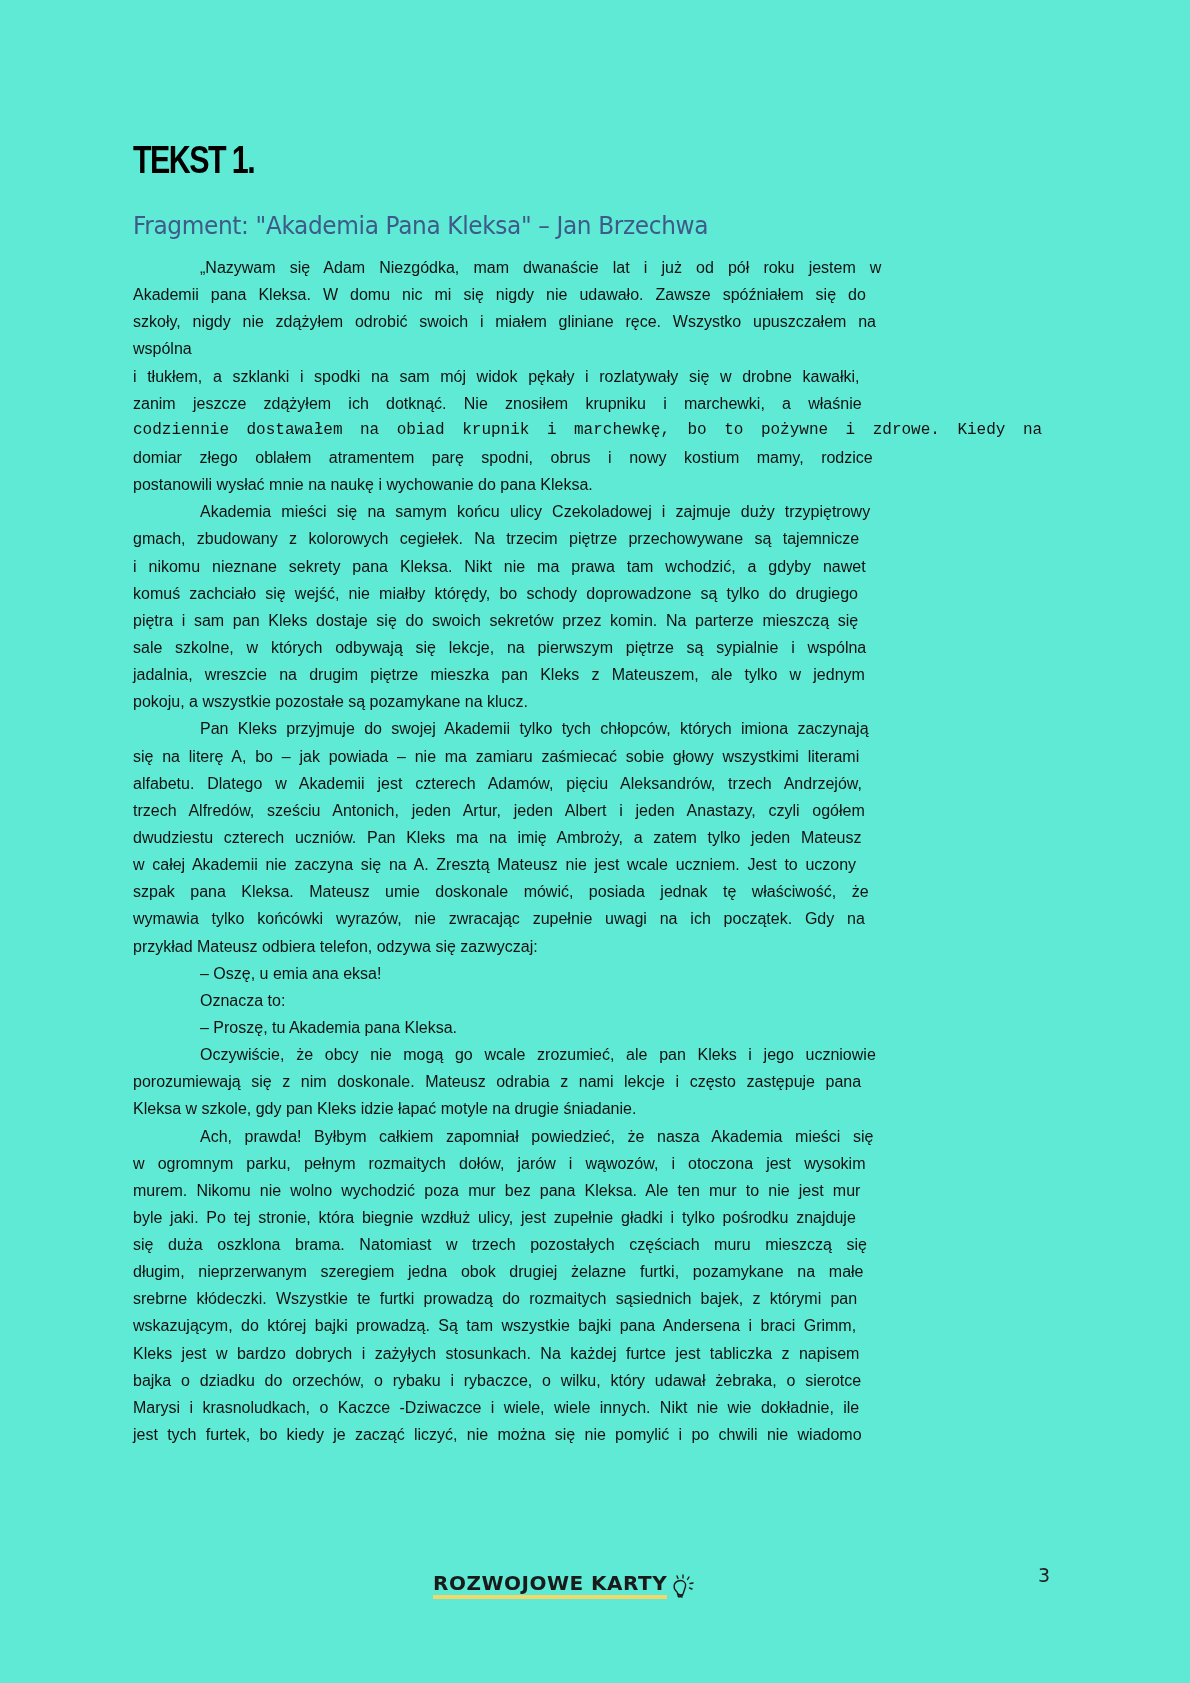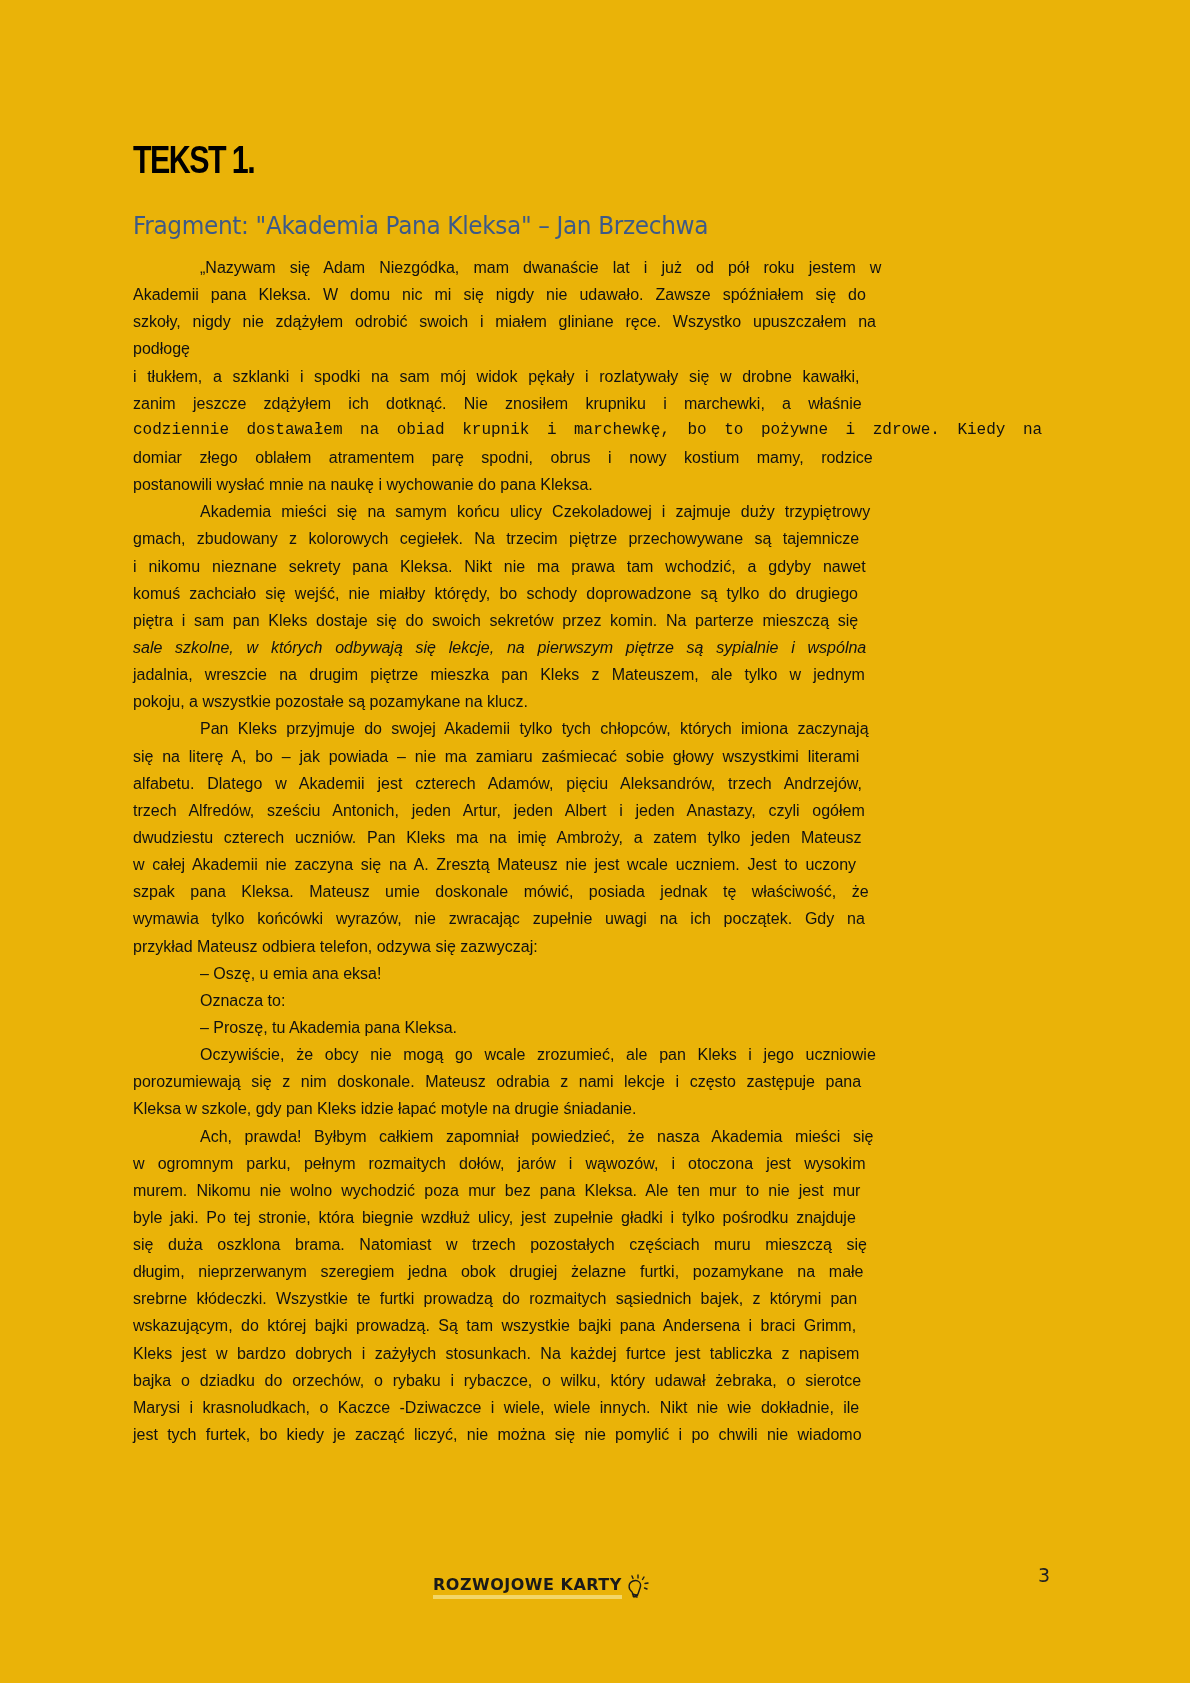--- a/index.html
+++ b/index.html
@@ -11,21 +11,21 @@
     width: 1190px;
     height: 1683px;
     position: relative;
     overflow: hidden;
   }
   .page {
     position: absolute;
     left: 0; top: 0;
     width: 1190px;
     height: 1683px;
-    background: #eab308;
+    background: #5eead4;
   }
   .heading {
     position: absolute;
     left: 133px;
     top: 140px;
     font-family: "Liberation Sans", sans-serif;
     font-weight: bold;
     font-size: 39px;
     color: #000000;
     letter-spacing: -2px;
@@ -72,21 +72,21 @@
     position: absolute;
     left: 433px;
     top: 1571px;
     display: flex;
     align-items: flex-end;
   }
   .logo-text {
     position: relative;
     font-family: "DejaVu Sans", sans-serif;
     font-weight: bold;
-    font-size: 16px;
+    font-size: 20px;
     letter-spacing: 0.5px;
     color: #1a1a1a;
     line-height: 1;
     padding-bottom: 4px;
   }
   .logo-underline {
     position: absolute;
     left: 0;
     right: 0;
     bottom: -2px;
@@ -112,32 +112,32 @@
 <body>
 
 <div class="page">
   <div class="heading">TEKST 1.</div>
   <div class="subtitle">Fragment: "Akademia Pana Kleksa" – Jan Brzechwa</div>
 
   <div class="body-text" id="body-text">
       <div class="line indent" style="word-spacing: 9.66466px; text-align-last: left; text-align: left;">„Nazywam się Adam Niezgódka, mam dwanaście lat i już od pół roku jestem w</div>
       <div class="line" style="word-spacing: 7.5625px; text-align-last: left; text-align: left;">Akademii pana Kleksa. W domu nic mi się nigdy nie udawało. Zawsze spóźniałem się do</div>
       <div class="line" style="word-spacing: 7.32292px; text-align-last: left; text-align: left;">szkoły, nigdy nie zdążyłem odrobić swoich i miałem gliniane ręce. Wszystko upuszczałem na</div>
-      <div class="line last">podłogę</div>
+      <div class="line last">wspólna</div>
       <div class="line" style="word-spacing: 6.1682px; text-align-last: left; text-align: left;">i tłukłem, a  szklanki i spodki na sam mój widok pękały i rozlatywały się w drobne kawałki,</div>
       <div class="line" style="word-spacing: 12.8034px; text-align-last: left; text-align: left;">zanim jeszcze zdążyłem ich dotknąć. Nie znosiłem krupniku i marchewki, a  właśnie</div>
       <div class="line" style="word-spacing: 7.88942px; text-align-last: left; text-align: left; font-family: Liberation Mono, monospace;">codziennie dostawałem na obiad krupnik i marchewkę, bo to pożywne i zdrowe. Kiedy na</div>
       <div class="line" style="word-spacing: 13.1094px; text-align-last: left; text-align: left;">domiar złego oblałem atramentem parę spodni, obrus i nowy kostium mamy, rodzice</div>
       <div class="line last">postanowili wysłać mnie na naukę i wychowanie do pana Kleksa.</div>
       <div class="line indent" style="word-spacing: 5.70881px; text-align-last: left; text-align: left;">Akademia mieści się na samym końcu ulicy Czekoladowej i zajmuje duży trzypiętrowy</div>
       <div class="line" style="word-spacing: 6.90469px; text-align-last: left; text-align: left;">gmach, zbudowany z kolorowych cegiełek. Na trzecim piętrze przechowywane są tajemnicze</div>
       <div class="line" style="word-spacing: 7.48438px; text-align-last: left; text-align: left;">i nikomu nieznane sekrety pana Kleksa. Nikt nie ma prawa tam wchodzić, a gdyby nawet</div>
       <div class="line" style="word-spacing: 4.7512px; text-align-last: left; text-align: left;">komuś zachciało się wejść, nie miałby którędy, bo schody doprowadzone są tylko do drugiego</div>
       <div class="line" style="word-spacing: 4.24375px; text-align-last: left; text-align: left;">piętra i sam pan Kleks dostaje się do swoich sekretów przez komin. Na parterze mieszczą się</div>
-      <div class="line" style="word-spacing: 8.3137px; text-align-last: left; text-align: left; font-style: italic;">sale szkolne, w których odbywają się lekcje, na pierwszym piętrze są sypialnie i wspólna</div>
+      <div class="line" style="word-spacing: 8.3137px; text-align-last: left; text-align: left;">sale szkolne, w których odbywają się lekcje, na pierwszym piętrze są sypialnie i wspólna</div>
       <div class="line" style="word-spacing: 7.73077px; text-align-last: left; text-align: left;">jadalnia, wreszcie na drugim piętrze mieszka pan Kleks z Mateuszem, ale tylko w jednym</div>
       <div class="line last">pokoju, a wszystkie pozostałe są pozamykane na klucz.</div>
       <div class="line indent" style="word-spacing: 4.91619px; text-align-last: left; text-align: left;">Pan Kleks przyjmuje do swojej Akademii tylko tych chłopców, których imiona zaczynają</div>
       <div class="line" style="word-spacing: 4.31738px; text-align-last: left; text-align: left;">się na literę A, bo – jak powiada – nie ma zamiaru zaśmiecać sobie głowy wszystkimi literami</div>
       <div class="line" style="word-spacing: 8.41406px; text-align-last: left; text-align: left;">alfabetu. Dlatego w Akademii jest czterech Adamów, pięciu Aleksandrów, trzech Andrzejów,</div>
       <div class="line" style="word-spacing: 8.30599px; text-align-last: left; text-align: left;">trzech Alfredów, sześciu Antonich, jeden Artur, jeden Albert i jeden Anastazy, czyli ogółem</div>
       <div class="line" style="word-spacing: 6.25601px; text-align-last: left; text-align: left;">dwudziestu czterech uczniów. Pan Kleks ma na imię Ambroży, a zatem tylko jeden Mateusz</div>
       <div class="line" style="word-spacing: 3.23145px; text-align-last: left; text-align: left;">w całej Akademii nie zaczyna się na A. Zresztą Mateusz nie jest wcale uczniem. Jest to uczony</div>
       <div class="line" style="word-spacing: 11.0028px; text-align-last: left; text-align: left;">szpak pana Kleksa. Mateusz umie doskonale mówić, posiada jednak tę właściwość, że</div>
       <div class="line" style="word-spacing: 8.3724px; text-align-last: left; text-align: left;">wymawia tylko końcówki wyrazów, nie zwracając zupełnie uwagi na ich początek. Gdy na</div>

